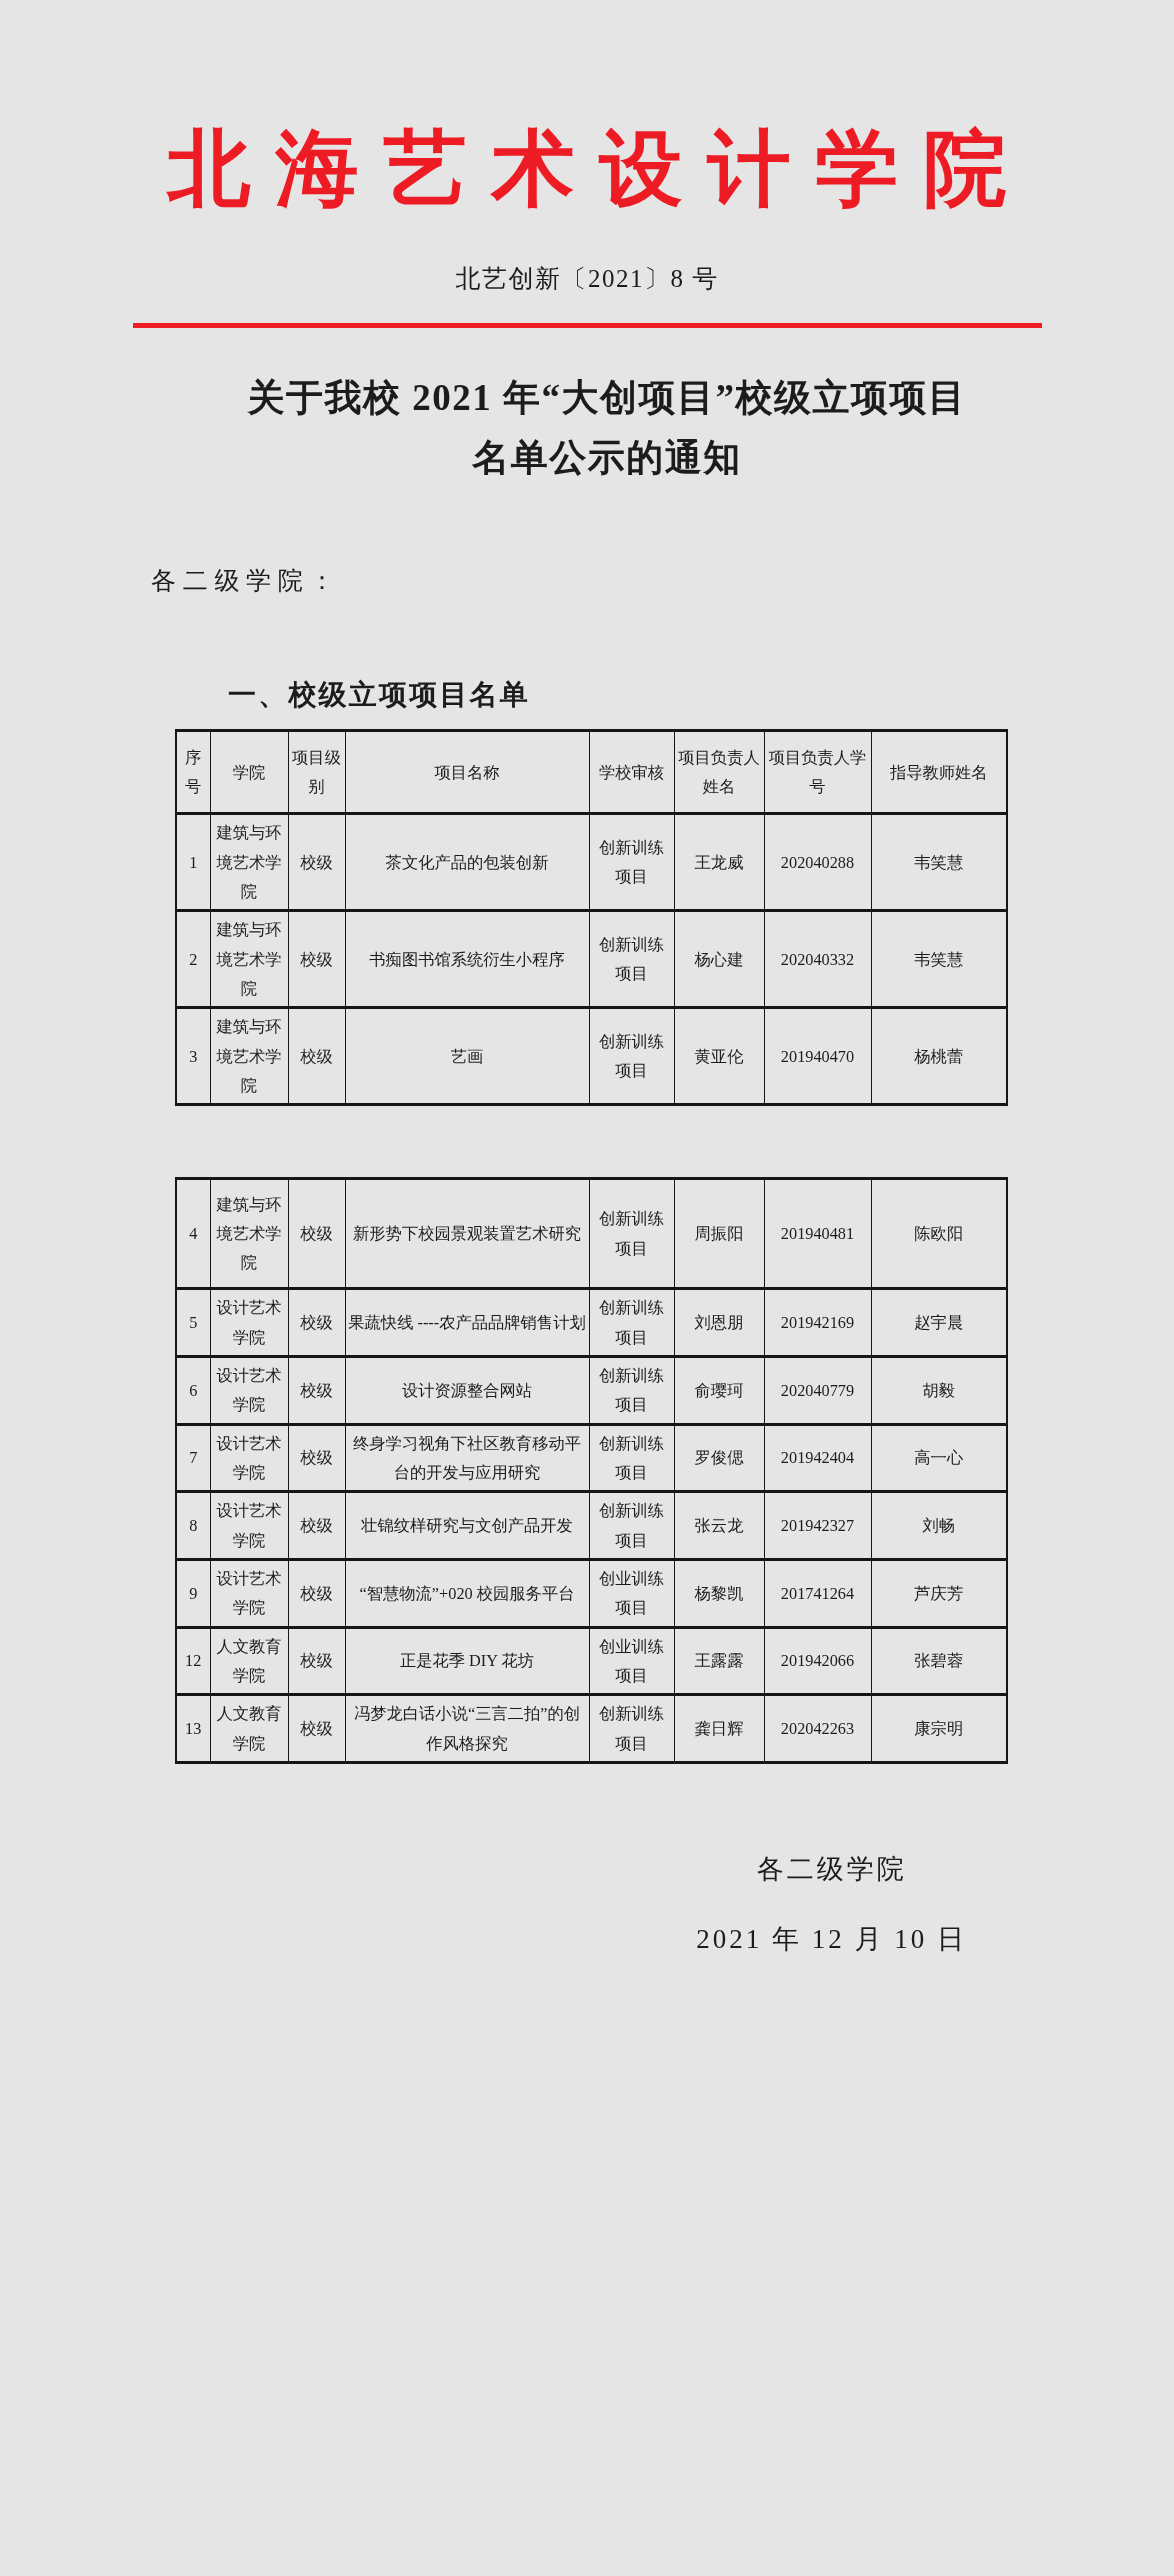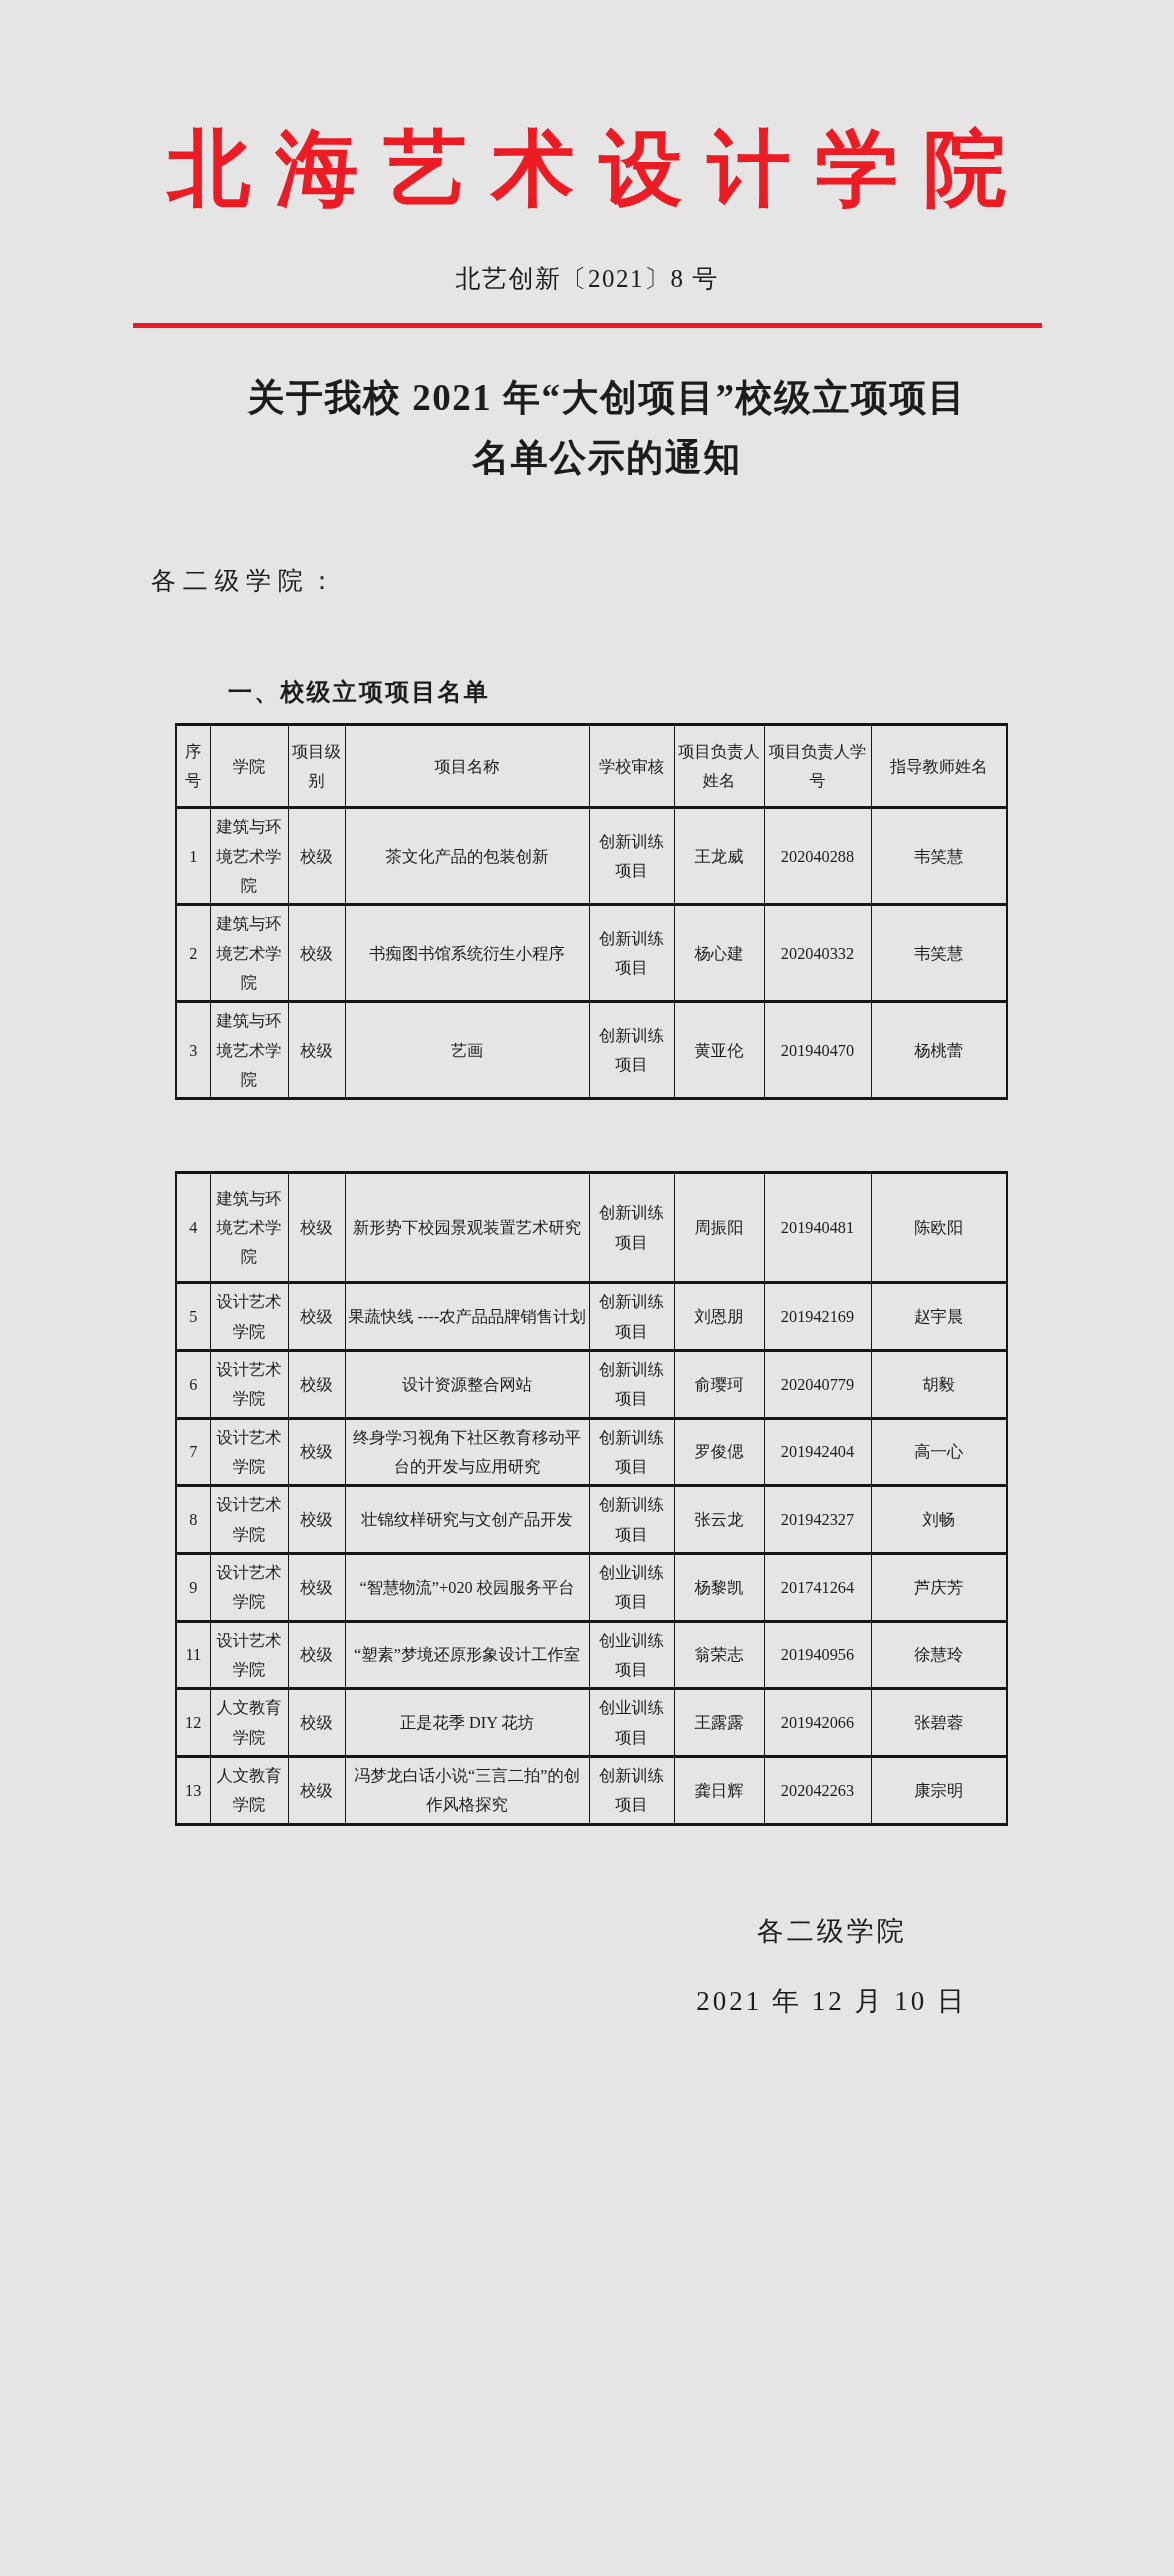--- a/index.html
+++ b/index.html
@@ -56,21 +56,21 @@
   .body-para {
     font-size: 25px;
     line-height: 2.2;
     letter-spacing: 6.7px;
     text-align: justify;
   }
   .indent { text-indent: 2em; }
   .section-heading {
     margin-top: 68px;
     margin-left: 77px;
-    font-size: 24px;
+    font-size: 28px;
     font-weight: 700;
     letter-spacing: 2.2px;
   }
   table {
     border-collapse: collapse;
     table-layout: fixed;
     width: 833px;
     margin-left: 24px;
     text-align: center;
     border: 2.2px solid #161616;
@@ -263,30 +263,20 @@
             <td>9</td>
             <td>设计艺术学院</td>
             <td>校级</td>
             <td>“智慧物流”+020 校园服务平台</td>
             <td>创业训练项目</td>
             <td>杨黎凯</td>
             <td>201741264</td>
             <td>芦庆芳</td>
           </tr>
           <tr>
-            <td>11</td>
-            <td>设计艺术学院</td>
-            <td>校级</td>
-            <td>“塑素”梦境还原形象设计工作室</td>
-            <td>创业训练项目</td>
-            <td>翁荣志</td>
-            <td>201940956</td>
-            <td>徐慧玲</td>
-          </tr>
-          <tr>
             <td>12</td>
             <td>人文教育学院</td>
             <td>校级</td>
             <td>正是花季 DIY 花坊</td>
             <td>创业训练项目</td>
             <td>王露露</td>
             <td>201942066</td>
             <td>张碧蓉</td>
           </tr>
           <tr>

